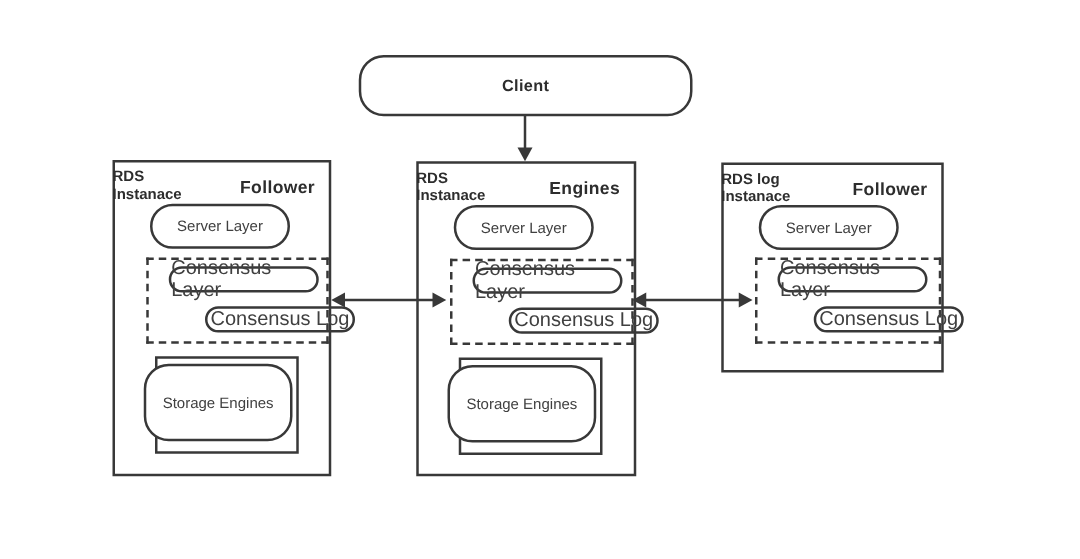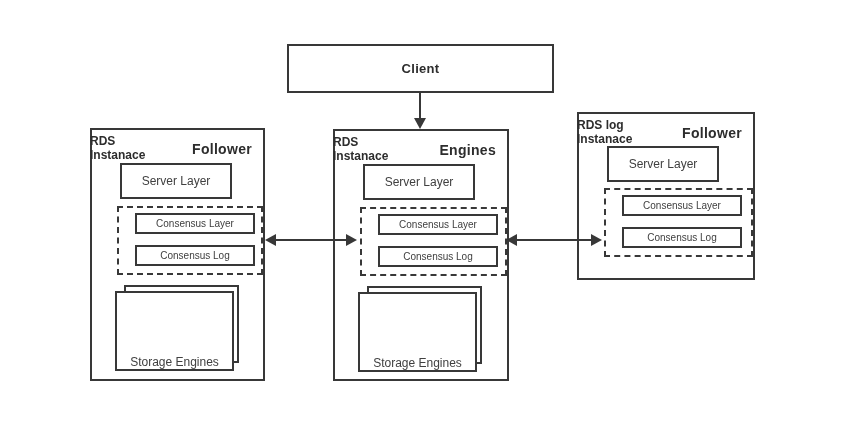--- a/index.html
+++ b/index.html
@@ -3,42 +3,42 @@
 <meta charset="utf-8">
 <style>
   html,body{margin:0;padding:0;background:#fff;}
   .canvas{
     position:relative;width:864px;height:447px;overflow:hidden;
     background:var(--background,#ffffff);
     font-family:"Liberation Sans",sans-serif;
     color:var(--label_text,#404040);
   }
   .box{position:absolute;border:2px solid var(--line,#383838);box-sizing:border-box;background:transparent;}
-  .center{display:flex;align-items:center;justify-content:center;}
+  .center{display:flex;align-items:center;justify-content:center;border-radius:20px;}
 
   
   .client{left:287px;top:44px;width:267px;height:49px;font-weight:bold;font-size:13px;color:var(--title_text,#2d2d2d);letter-spacing:.3px;}
 
   
   .inst-a{left:90px;top:128px;width:175px;height:253px;}
   .inst-b{left:333px;top:129px;width:176px;height:252px;}
-  .inst-c{left:577px;top:112px;width:178px;height:168px;}
+  .inst-c{left:577px;top:130px;width:178px;height:168px;}
 
   .inst-title{position:absolute;left:-2px;top:4px;width:64px;text-align:left;font-weight:bold;font-size:12px;line-height:14px;color:var(--title_text,#2d2d2d);white-space:nowrap;}
   .inst-role{position:absolute;right:11px;top:11px;font-weight:bold;font-size:14px;color:var(--title_text,#2d2d2d);letter-spacing:.3px;}
 
   .server{left:28px;top:33px;width:112px;height:36px;font-size:12px;}
   .dashed{position:absolute;left:25px;right:0px;top:76px;height:69px;border:2px dashed var(--line,#383838);box-sizing:border-box;}
-  .cons{position:absolute;left:16px;width:120px;height:21px;font-size:10px;}
+  .cons{position:absolute;left:16px;width:120px;height:21px;font-size:16px;}
   .cons-layer{top:5px;}
-  .cons-log{top:37px;}
+  .cons-log{top:37px;margin-left:29px;}
 
   .storage{position:absolute;left:23px;top:155px;width:124px;height:88px;}
   .storage-back{position:absolute;right:0;top:0;width:115px;height:78px;border:2px solid var(--line,#383838);box-sizing:border-box;background:var(--background,#ffffff);}
-  .storage-front{position:absolute;left:0;top:6px;width:119px;height:80px;border:2px solid var(--line,#383838);box-sizing:border-box;background:var(--background,#ffffff);font-size:12px;align-items:flex-end;}
+  .storage-front{position:absolute;left:0;top:6px;width:119px;height:62px;border:2px solid var(--line,#383838);box-sizing:border-box;background:var(--background,#ffffff);font-size:12px;}
 
   
   .arrow{position:absolute;}
   .v-line{position:absolute;left:5px;top:0;width:2px;height:27px;background:var(--line,#383838);}
   .head-down{position:absolute;left:0;top:26px;width:0;height:0;border-left:6px solid transparent;border-right:6px solid transparent;border-top:11px solid var(--line,#383838);}
   .h-line{position:absolute;left:8px;right:8px;top:6px;height:2px;background:var(--line,#383838);}
   .head-left{position:absolute;left:0;top:1px;width:0;height:0;border-top:6px solid transparent;border-bottom:6px solid transparent;border-right:11px solid var(--line,#383838);}
   .head-right{position:absolute;right:0;top:1px;width:0;height:0;border-top:6px solid transparent;border-bottom:6px solid transparent;border-left:11px solid var(--line,#383838);}
 </style>
 </head>

